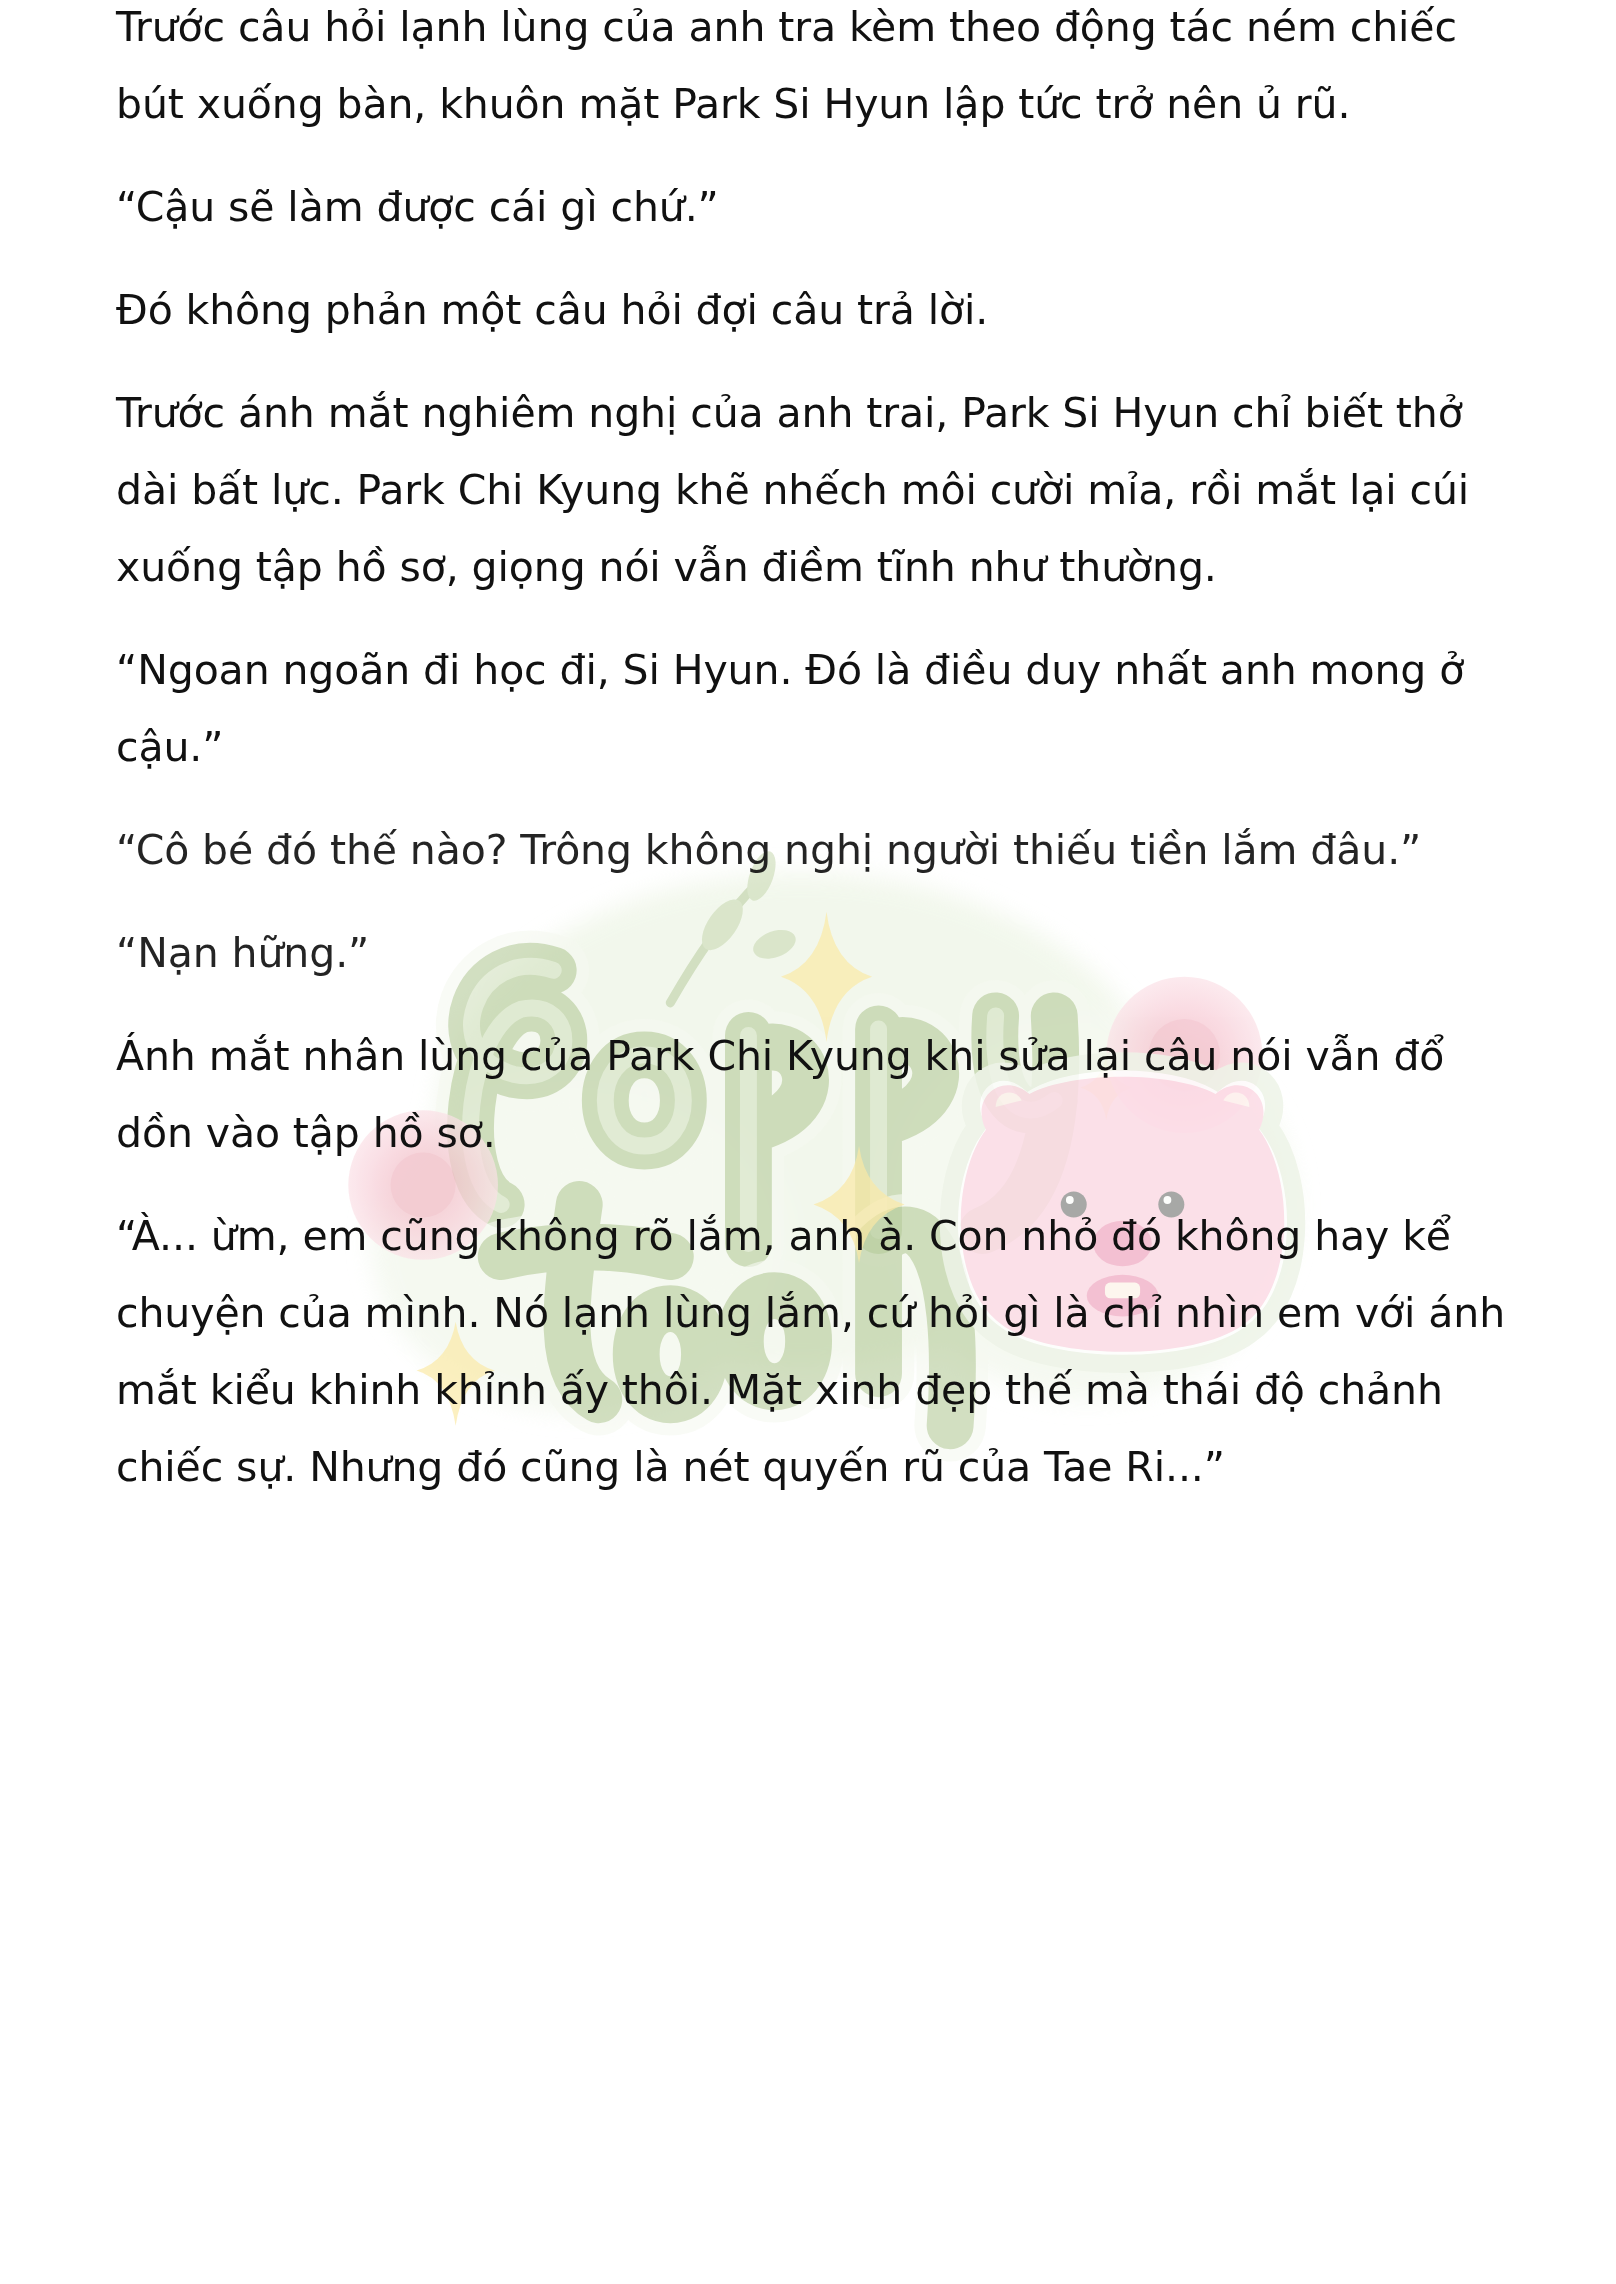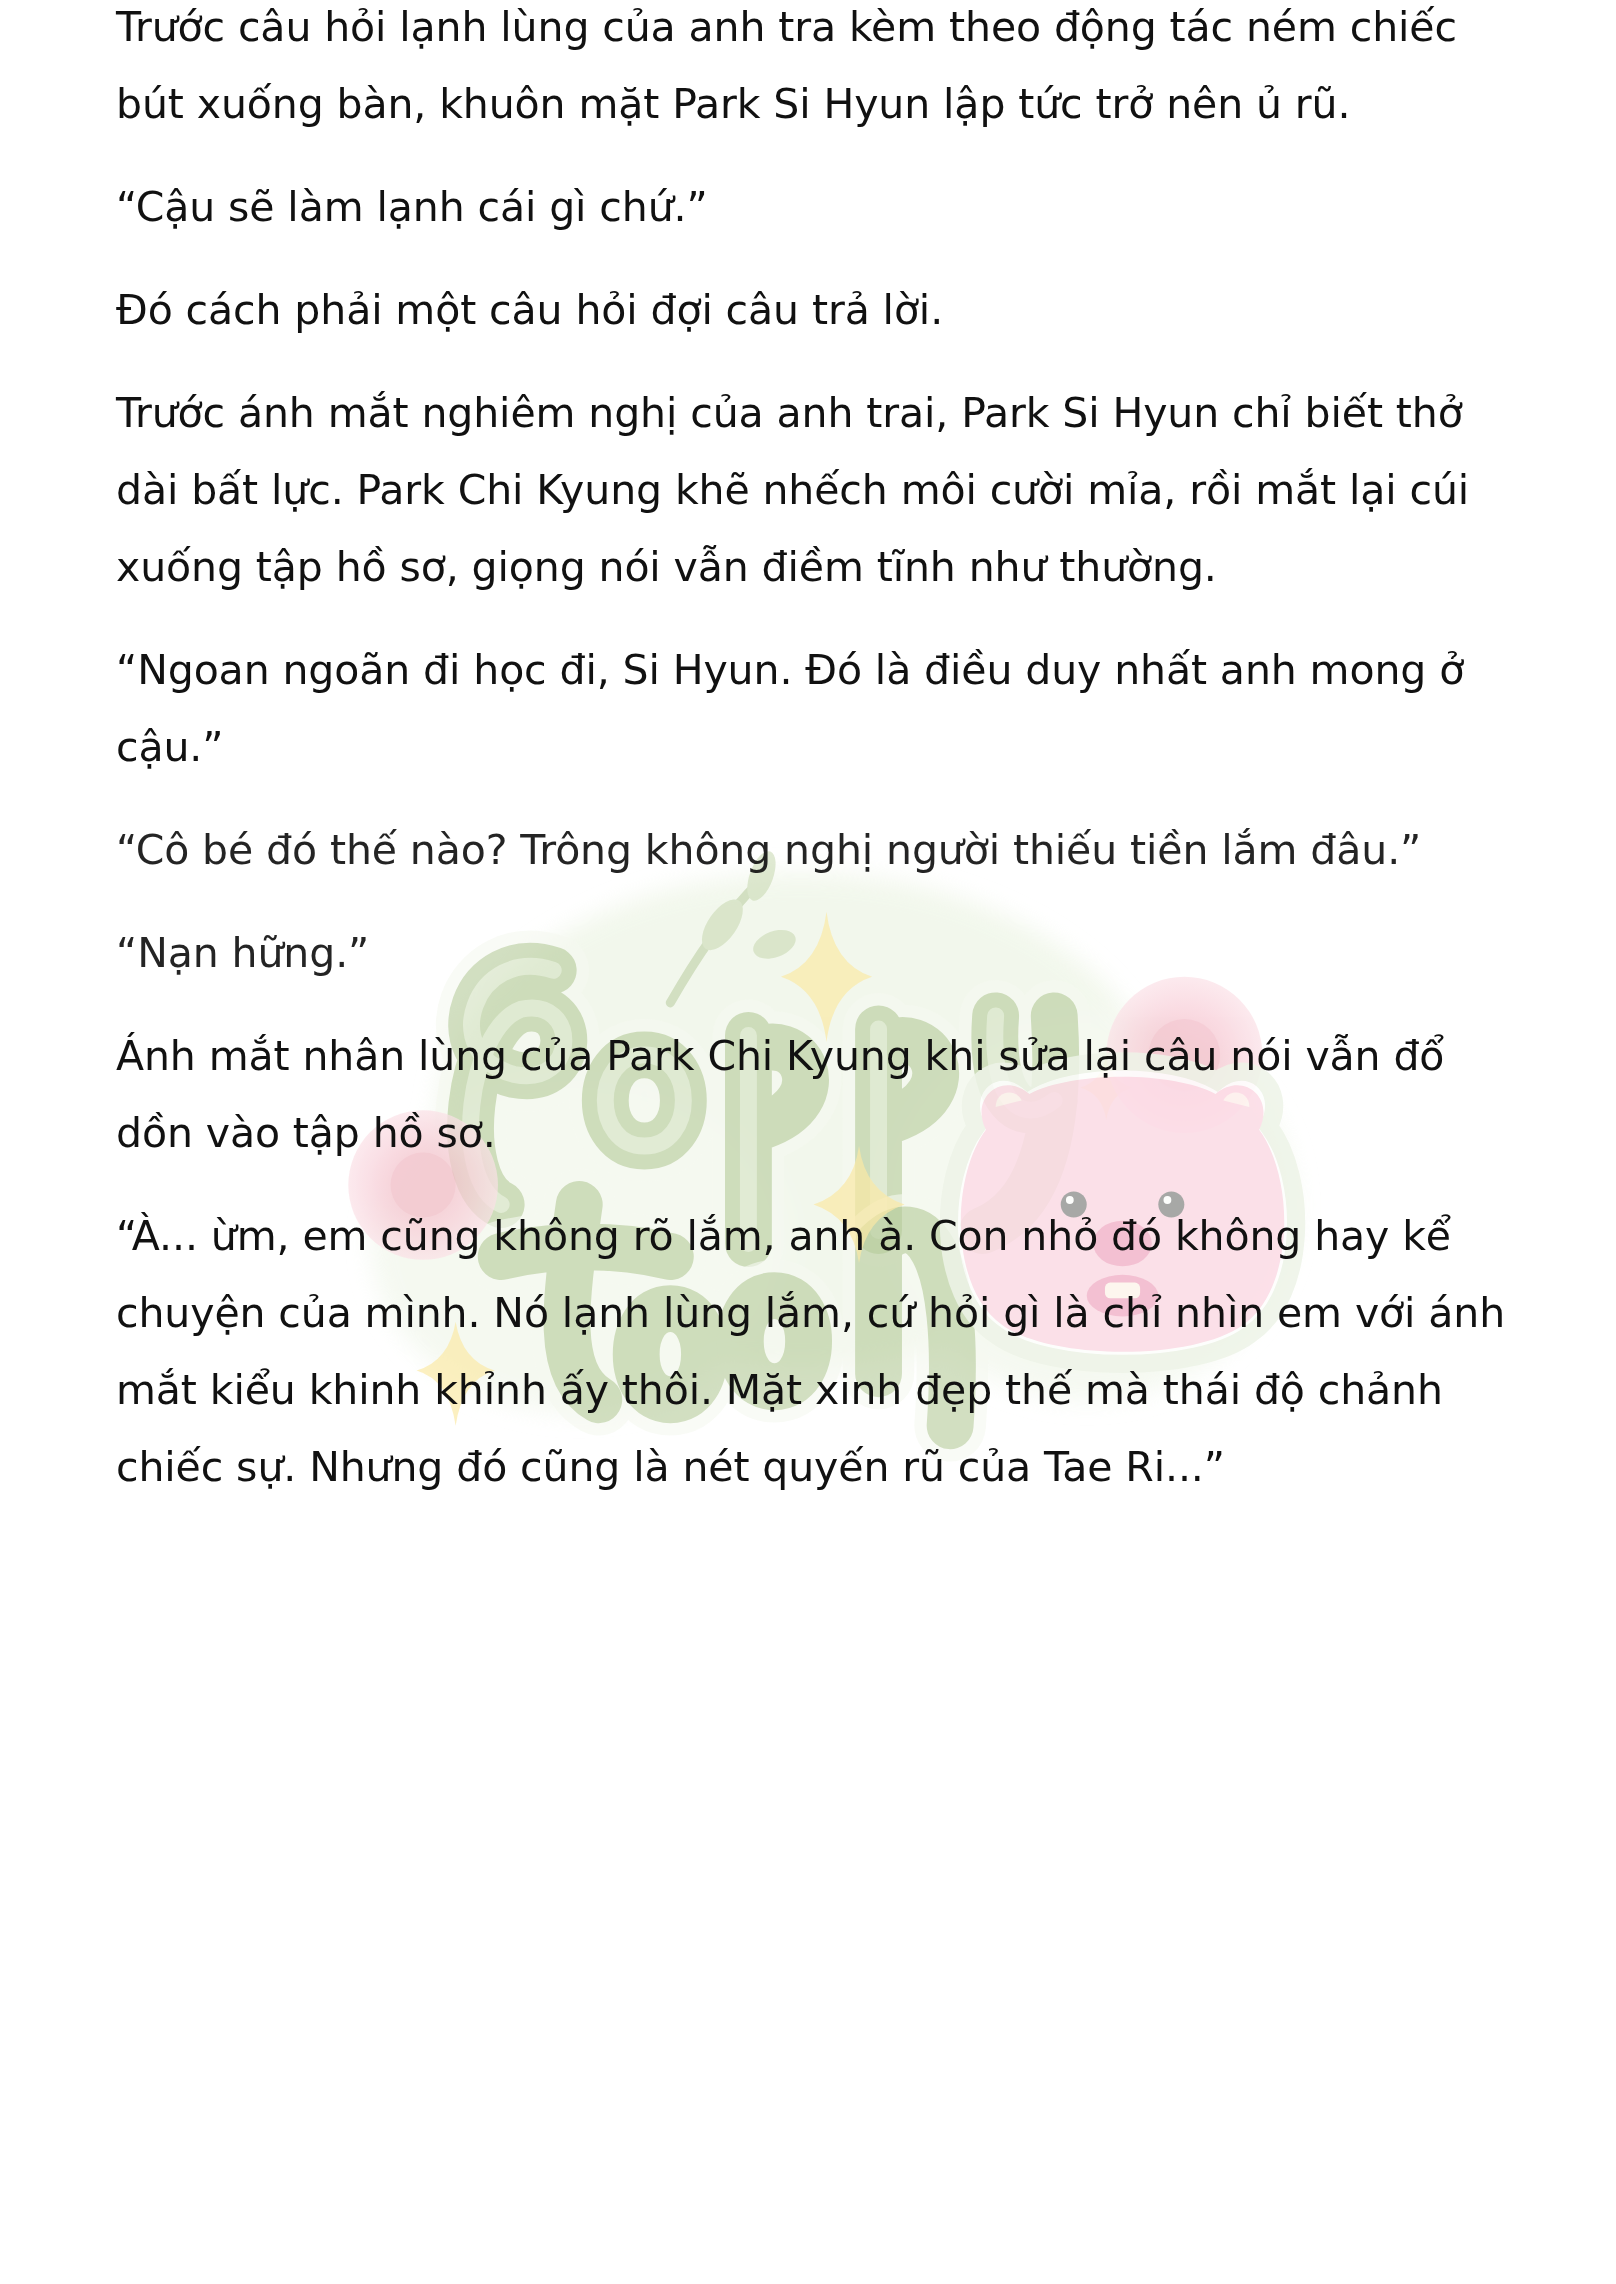--- a/index.html
+++ b/index.html
@@ -147,22 +147,22 @@
       <circle cx="1330" cy="560" r="20" fill="#9a9a9a"></circle>
       <circle cx="1324" cy="553" r="6" fill="#ffffff"></circle>
       <ellipse cx="1255" cy="620" rx="45" ry="35" fill="#f3b7cd"></ellipse>
       <ellipse cx="1255" cy="700" rx="55" ry="32" fill="#f3b7cd"></ellipse>
       <rect x="1228" y="680" width="54" height="24" rx="8" fill="#fff6ee"></rect>
     </g>
   </svg>
 
   <div class="content">
     <p>Trước câu hỏi lạnh lùng của anh tra kèm theo động tác ném chiếc bút xuống bàn, khuôn mặt Park Si Hyun lập tức trở nên ủ rũ.</p>
-    <p>“Cậu sẽ làm lạnh cái gì chứ.”</p>
-    <p>Đó cách phải một câu hỏi đợi câu trả lời.</p>
+    <p>“Cậu sẽ làm được cái gì chứ.”</p>
+    <p>Đó không phản một câu hỏi đợi câu trả lời.</p>
     <p>Trước ánh mắt nghiêm nghị của anh trai, Park Si Hyun chỉ biết thở dài bất lực. Park Chi Kyung khẽ nhếch môi cười mỉa, rồi mắt lại cúi xuống tập hồ sơ, giọng nói vẫn điềm tĩnh như thường.</p>
     <p>“Ngoan ngoãn đi học đi, Si Hyun. Đó là điều duy nhất anh mong ở cậu.”</p>
     <p class="over-mark">“Cô bé đó thế nào? Trông không nghị người thiếu tiền lắm đâu.”</p>
     <p class="over-mark">“Nạn hững.”</p>
     <p>Ánh mắt nhân lùng của Park Chi Kyung khi sửa lại câu nói vẫn đổ dồn vào tập hồ sơ.</p>
     <p>“À... ừm, em cũng không rõ lắm, anh à. Con nhỏ đó không hay kể chuyện của mình. Nó lạnh lùng lắm, cứ hỏi gì là chỉ nhìn em với ánh mắt kiểu khinh khỉnh ấy thôi. Mặt xinh đẹp thế mà thái độ chảnh chiếc sự. Nhưng đó cũng là nét quyến rũ của Tae Ri...”</p>
   </div>
 
 </div>
 

